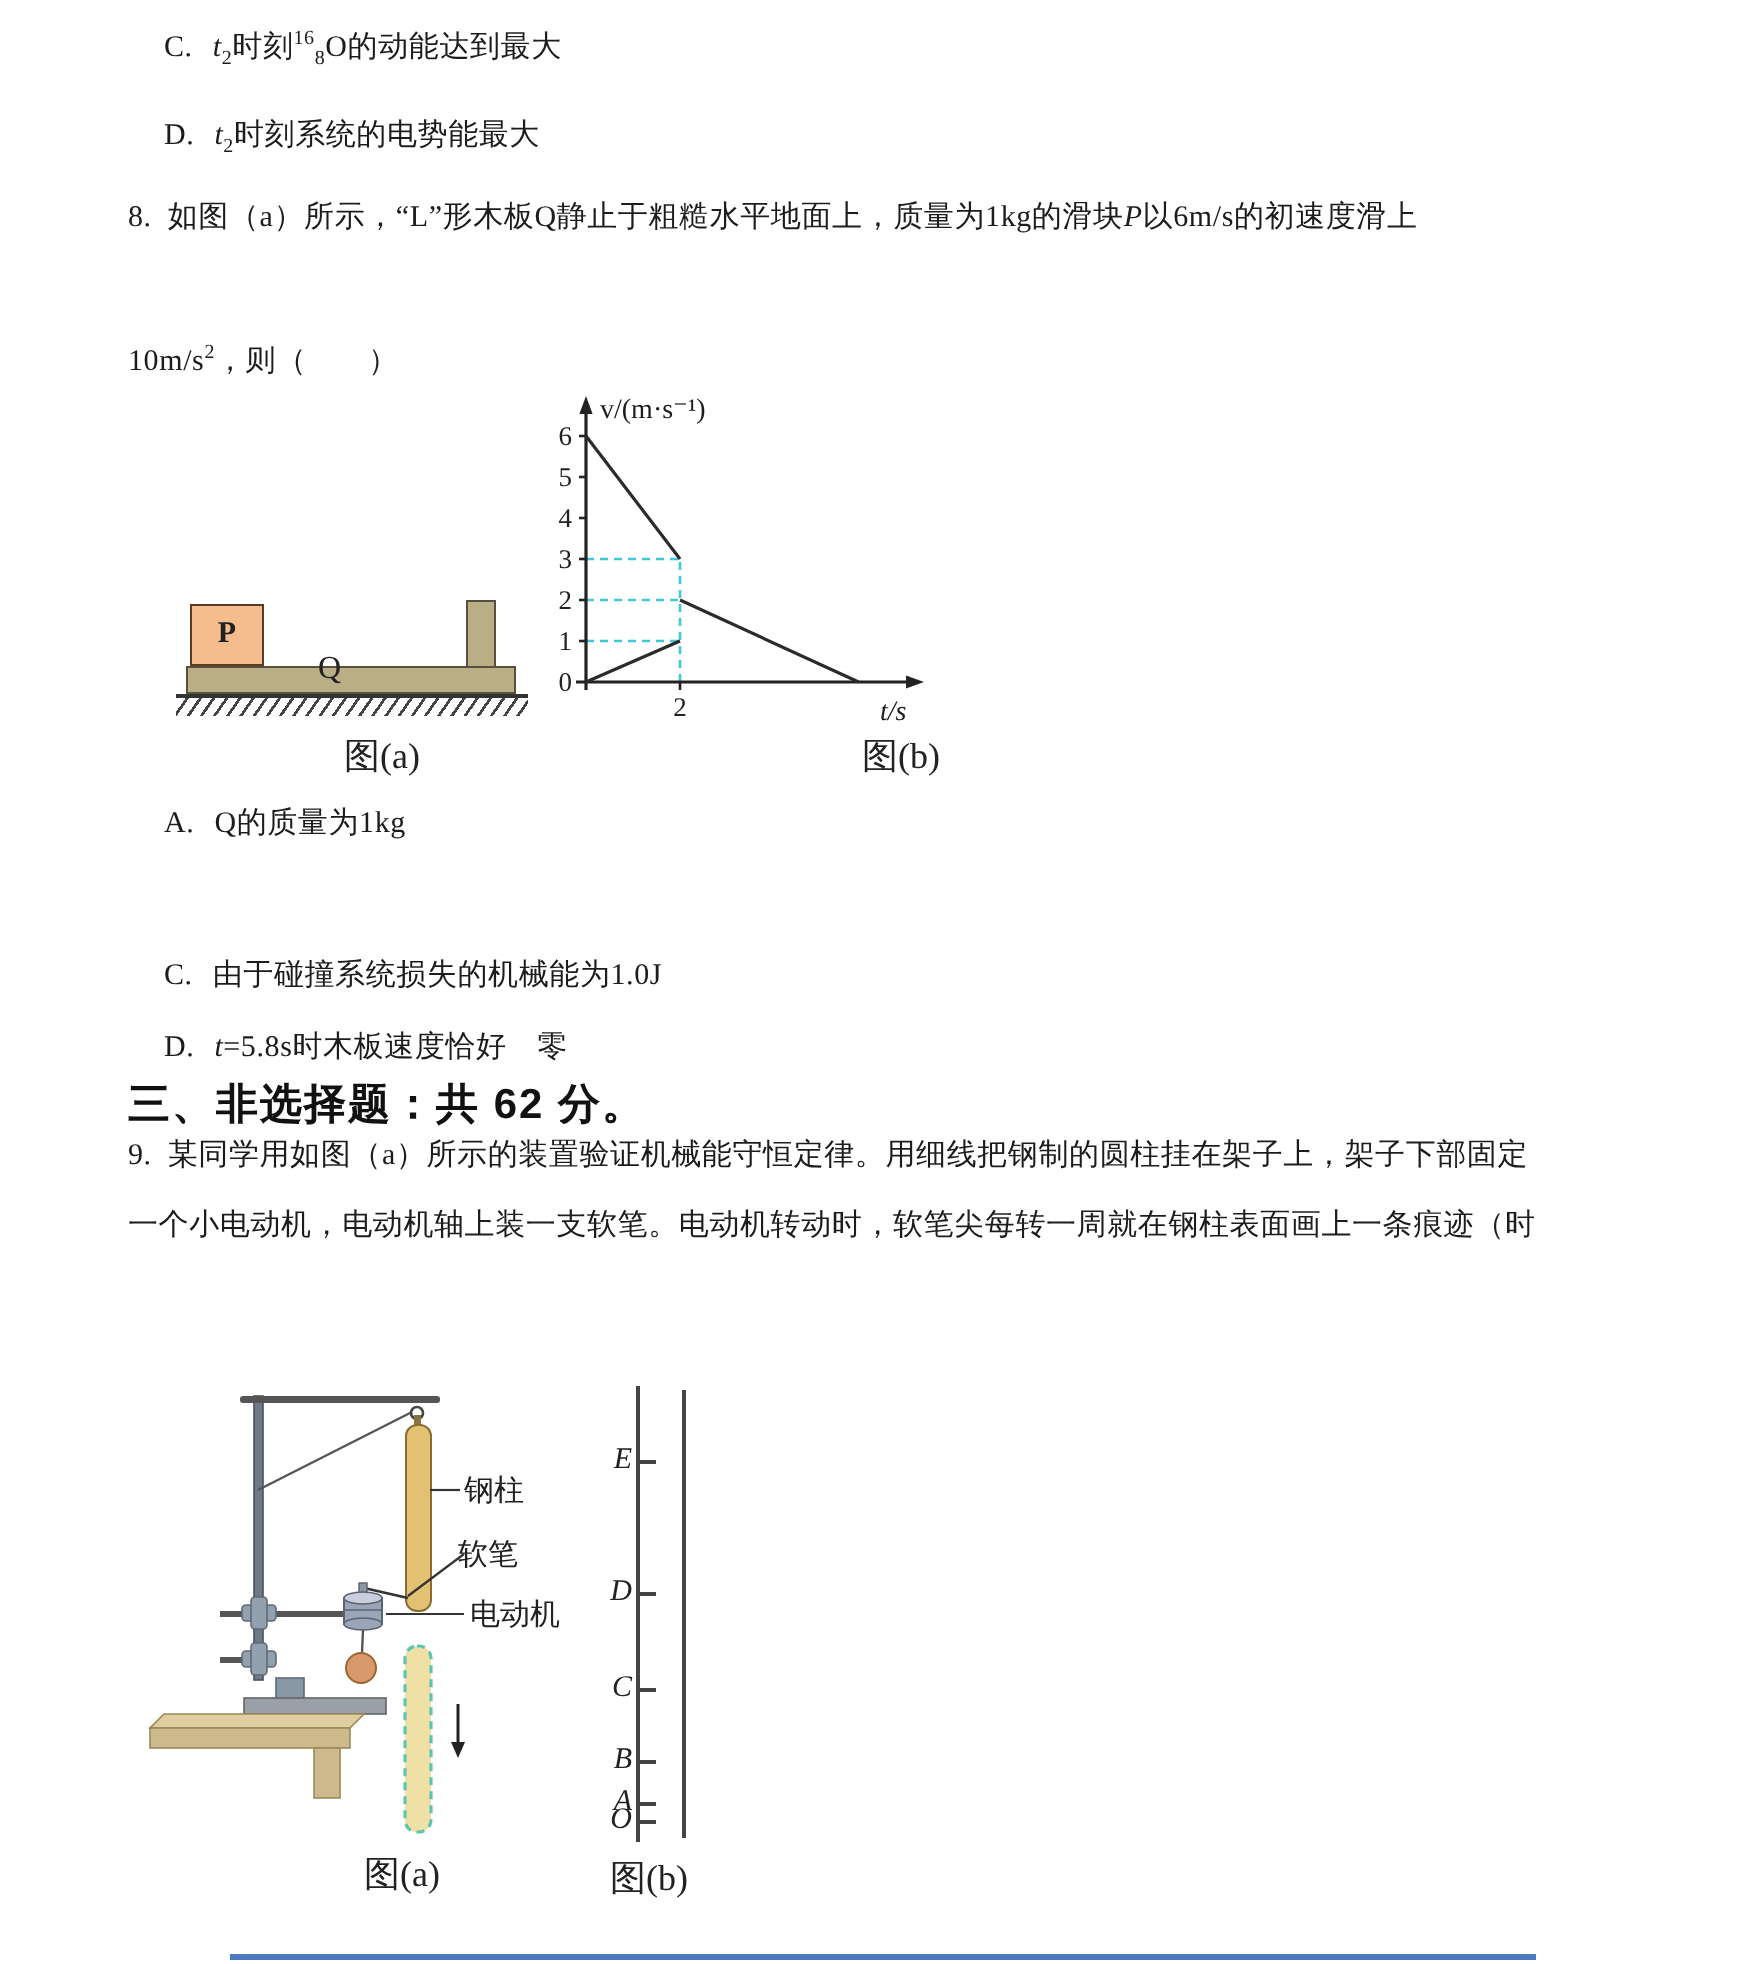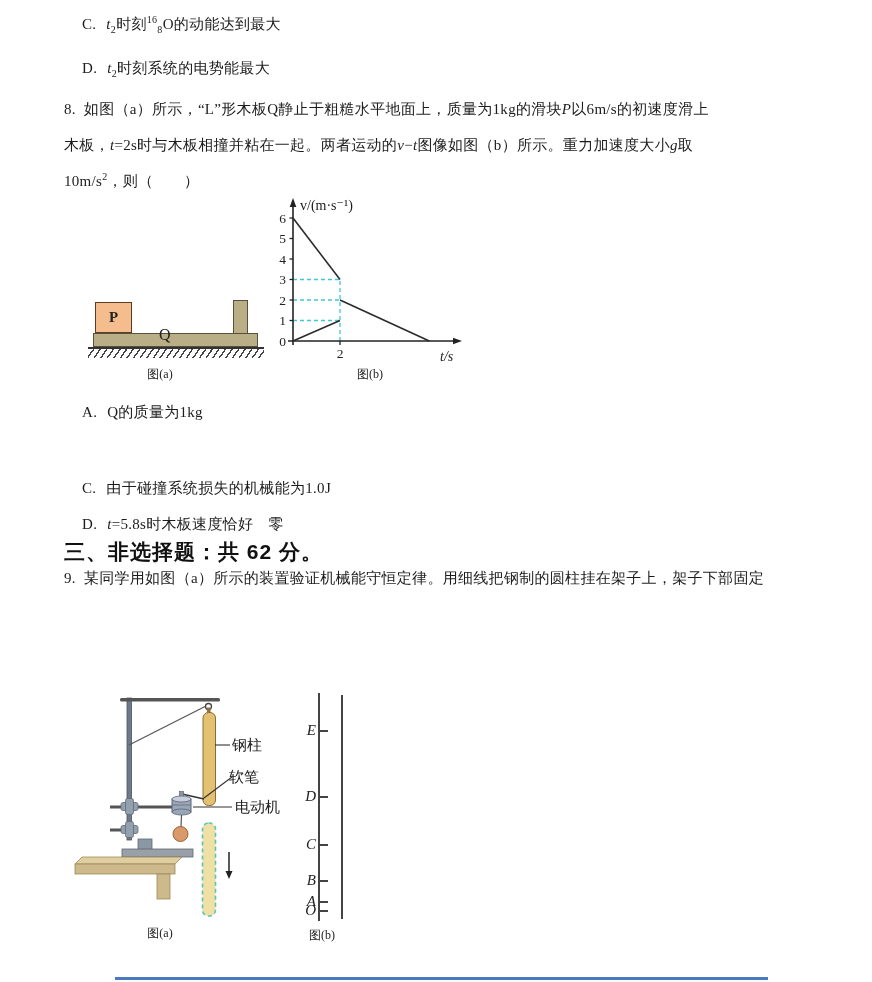--- a/index.html
+++ b/index.html
@@ -8,21 +8,21 @@
   .abs{position:absolute;}
   .text-line{position:absolute;left:64px;white-space:nowrap;line-height:20px;letter-spacing:0.3px;}
   .opt-row{position:absolute;left:82px;white-space:nowrap;line-height:20px;letter-spacing:0.3px;}
   .opt-label{display:inline-block;margin-right:10px;}
   .qnum{margin-right:8px;}
   sup{font-size:10px;line-height:0;}
   sub{font-size:10px;line-height:0;}
   i{font-style:italic;}
   .section-header{position:absolute;left:64px;font-family:"Liberation Sans","DejaVu Sans",sans-serif;
         font-weight:bold;font-size:21px;letter-spacing:1px;white-space:nowrap;color:#111;}
-  .fig-caption{position:absolute;text-align:center;font-size:12px;color:#222;white-space:nowrap;}
+  .fig-caption{position:absolute;text-align:right;font-size:18px;color:#222;white-space:nowrap;}
   
   .fig8a{left:75px;top:290px;width:195px;height:100px;}
   .board-base{position:absolute;left:18px;top:43px;width:165px;height:14px;border:1px solid #57503c;box-sizing:border-box;}
   .board-wall{position:absolute;left:158px;top:10px;width:15px;height:34px;border:1px solid #57503c;box-sizing:border-box;}
   .block-p{position:absolute;left:20px;top:12px;width:37px;height:31px;border:1px solid #5a3c20;box-sizing:border-box;
            display:flex;align-items:center;justify-content:center;font-weight:bold;font-size:15px;color:#222;}
   .q-label{position:absolute;left:84px;top:36px;font-size:16px;color:#222;}
   .ground-line{position:absolute;left:13px;top:57px;width:176px;height:2px;background:#333;}
   .ground-hatch{position:absolute;left:13px;top:59px;width:176px;height:9px;
      background:repeating-linear-gradient(125deg,transparent 0 4px,#444 4px 5.4px);}
@@ -44,23 +44,20 @@
 
   <div class="opt-row" style="top:14px">
     <span class="opt-label">C.</span><span><i>t</i><sub>2</sub>时刻<sup>16</sup><sub>8</sub>O的动能达到最大</span>
   </div>
   <div class="opt-row" style="top:58px">
     <span class="opt-label">D.</span><span><i>t</i><sub>2</sub>时刻系统的电势能最大</span>
   </div>
 
   <div class="text-line" style="top:99px">
     <span class="qnum">8.</span><span>如图（a）所示，“L”形木板Q静止于粗糙水平地面上，质量为1kg的滑块<i>P</i>以6m/s的初速度滑上</span>
-  </div>
-  <div class="text-line" style="top:135px">
-    <span>木板，<i>t</i>=2s时与木板相撞并粘在一起。两者运动的<i>v</i>−<i>t</i>图像如图（b）所示。重力加速度大小<i>g</i>取</span>
   </div>
   <div class="text-line" style="top:171px">
     <span>10m/s<sup>2</sup>，则（　　）</span>
   </div>
 
   <div class="abs fig8a">
     <div class="board-wall" style="background: rgb(185, 174, 133);"></div>
     <div class="board-base" style="background: rgb(185, 174, 133);"></div>
     <div class="block-p" style="background: rgb(245, 189, 142);">P</div>
     <div class="q-label">Q</div>
@@ -108,20 +105,23 @@
     <span class="opt-label">C.</span><span>由于碰撞系统损失的机械能为1.0J</span>
   </div>
   <div class="opt-row" style="top:514px">
     <span class="opt-label">D.</span><span><i>t</i>=5.8s时木板速度恰好　零</span>
   </div>
 
   <div class="section-header" style="top:538px">三、非选择题：共 62 分。</div>
 
   <div class="text-line" style="top:568px">
     <span class="qnum">9.</span><span>某同学用如图（a）所示的装置验证机械能守恒定律。用细线把钢制的圆柱挂在架子上，架子下部固定</span>
+  </div>
+  <div class="text-line" style="top:603px">
+    <span>一个小电动机，电动机轴上装一支软笔。电动机转动时，软笔尖每转一周就在钢柱表面画上一条痕迹（时</span>
   </div>
 
   <div class="abs" style="left:60px;top:695px;width:245px;height:240px;">
     <svg width="245" height="240">
 
       <rect x="67" y="3" width="4.5" height="142" fill="#6e7a88" stroke="#4a535e" stroke-width="0.8"></rect>
 
       <rect x="60" y="3" width="100" height="3.5" rx="1.5" fill="#555"></rect>
 
       <line x1="69" y1="50" x2="146" y2="11" stroke="#555" stroke-width="1.2"></line>

